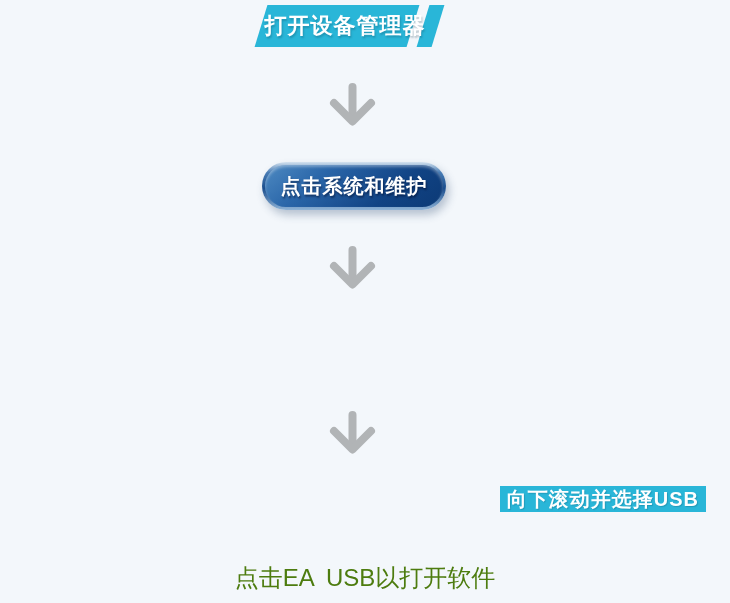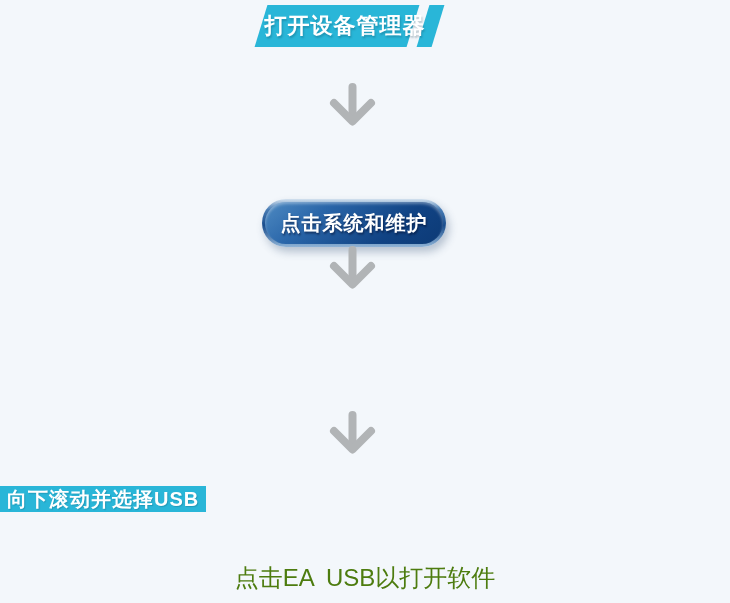--- a/index.html
+++ b/index.html
@@ -37,31 +37,31 @@
     background:linear-gradient(180deg,#d4e2ef 0%,#487cb4 22%,#1b4e8d 55%,#8fb3d6 100%);
     box-shadow:3px 5px 9px rgba(40,70,110,.30);
     display:flex;align-items:center;justify-content:center;
     cursor:pointer;
   }
   .glossy-btn::before{
     content:"";position:absolute;inset:3px;border-radius:21px;
     background:linear-gradient(140deg,#4e8ac2 0%,#2a66a9 30%,#114384 70%,#0c3a76 100%);
     box-shadow:inset 0 2px 3px rgba(255,255,255,.35);
   }
-  .btn-1{top:162px;margin-top:37px;} .btn-2{top:330px;}
+  .btn-1{top:162px;} .btn-2{top:330px;}
   .btn-label{
     position:relative;color:#ffffff;font-size:20px;font-weight:bold;
     letter-spacing:1px;white-space:nowrap;
     text-shadow:1px 2px 2px rgba(0,10,40,.5);
   }
 
   
   .highlight-lines{
     position:absolute;left:0;top:486px;width:706px;
-    display:flex;flex-direction:column;align-items:flex-start;gap:12px;
+    display:flex;flex-direction:column;align-items:flex-end;gap:12px;
   }
   .hl{
     background:#29b6d8;color:#ffffff;font-size:20px;font-weight:bold;
     line-height:26px;padding:0 7px;letter-spacing:1px;white-space:nowrap;
     text-shadow:1px 1px 1px rgba(0,45,65,.2);
   }
 
   
   .footer-note{
     position:absolute;left:0;top:563px;width:730px;text-align:center;

